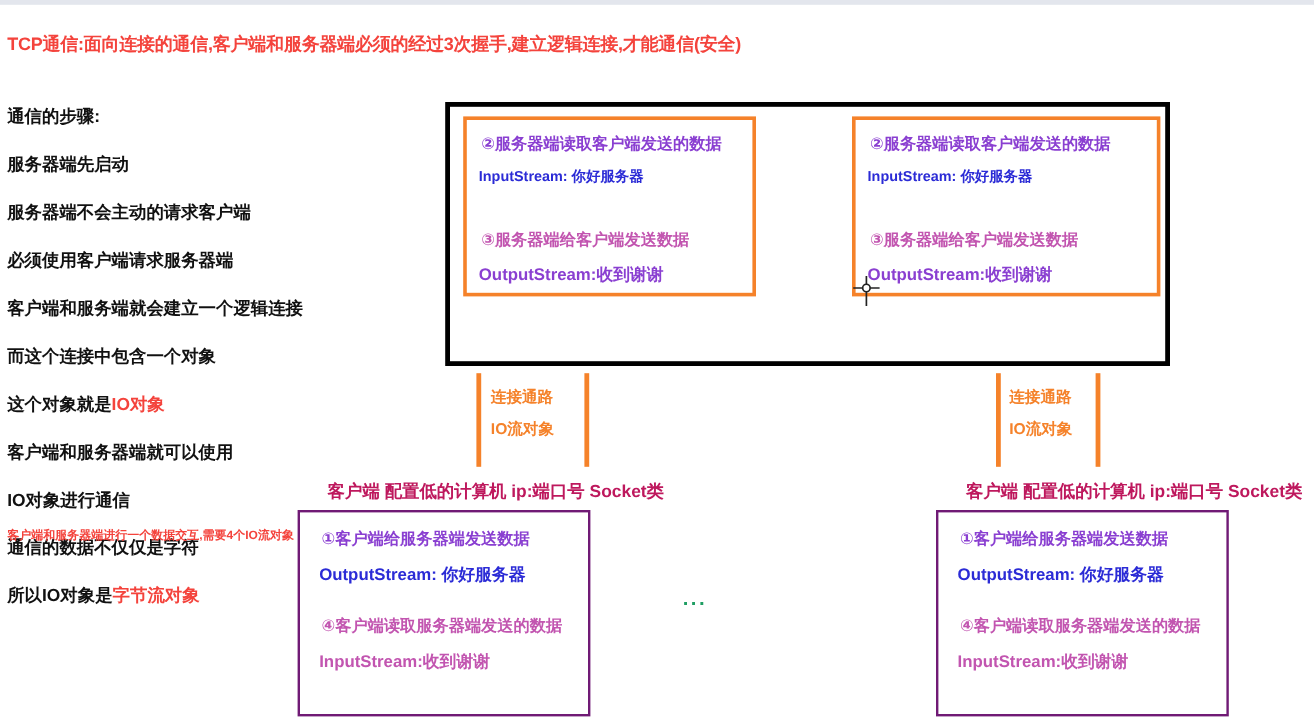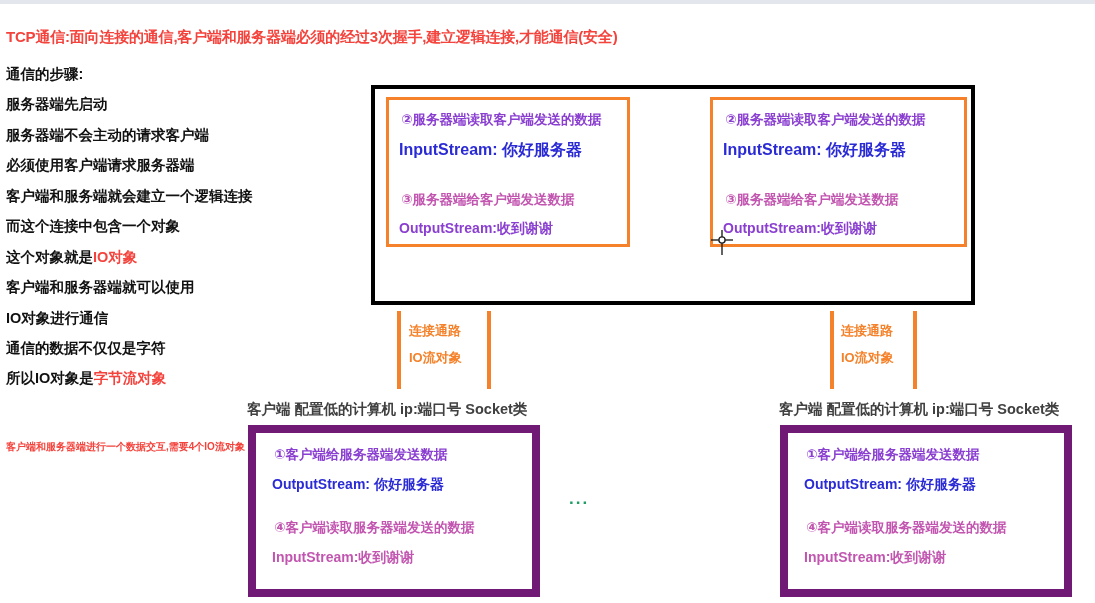--- a/index.html
+++ b/index.html
@@ -45,20 +45,21 @@
     left: 6px;
     top: 67px;
     width: 250px;
   }
   .notes .line {
     font-size: 14.5px;
     color: #111111;
     margin-bottom: 14.5px;
     white-space: nowrap;
     line-height: 1.1;
+    margin-top: 24px;
   }
   .notes .line em {
     font-style: normal;
     color: #f4433c;
   }
 
   .note-red {
     left: 6px;
     top: 438px;
     width: 245px;
@@ -103,21 +104,21 @@
   }
   .blk-line {
     white-space: nowrap;
     line-height: 1.1;
   }
   .c-purple { color: #8a3fd1; }
   .c-blue   { color: #2b2bd6; }
   .c-pink   { color: #c255b0; }
 
   .step-a { position: absolute; left: 12px; top: 13px; font-size: 13.5px; }
-  .step-b { position: absolute; left: 10px; top: 41px; font-size: 16px; }
+  .step-b { position: absolute; left: 10px; top: 41px; font-size: 12px; }
   .step-c { position: absolute; left: 12px; top: 93px; font-size: 13.5px; }
   .step-d { position: absolute; left: 10px; top: 121px; font-size: 14px; }
 
   
   .pipe {
     width: 4px;
     background: #f5822a;
   }
   .pipe-l1 { left: 397px; top: 311px; height: 78px; }
   .pipe-l2 { left: 487px; top: 311px; height: 78px; }
@@ -130,31 +131,32 @@
     white-space: nowrap;
     line-height: 1.1;
   }
   .pipe-label .l2 { margin-top: 13px; }
   .pipe-label-left  { left: 409px; top: 324px; }
   .pipe-label-right { left: 841px; top: 324px; }
 
   
   .client-header {
     font-size: 14.5px;
-    color: #404040;
-    white-space: nowrap;
+    color: #be185d;
+    white-space: nowrap;
+    margin-left: 26px;
   }
   .client-header-left  { left: 247px; top: 400px; }
   .client-header-right { left: 779px; top: 400px; }
 
   .client-box {
-    border: 8px solid #701a75;
+    border: 2px solid #701a75;
     box-sizing: border-box;
     background: #ffffff;
-    width: 292px;
+    width: 244px;
     height: 172px;
     text-decoration: underline;
   }
   .client-box-left  { left: 248px; top: 425px; }
   .client-box-right { left: 780px; top: 425px; }
 
   .cstep-a { position: absolute; left: 18px; top: 15px; font-size: 13.5px; }
   .cstep-b { position: absolute; left: 16px; top: 44px; font-size: 14px; }
   .cstep-c { position: absolute; left: 18px; top: 88px; font-size: 13.5px; }
   .cstep-d { position: absolute; left: 16px; top: 117px; font-size: 14px; }

